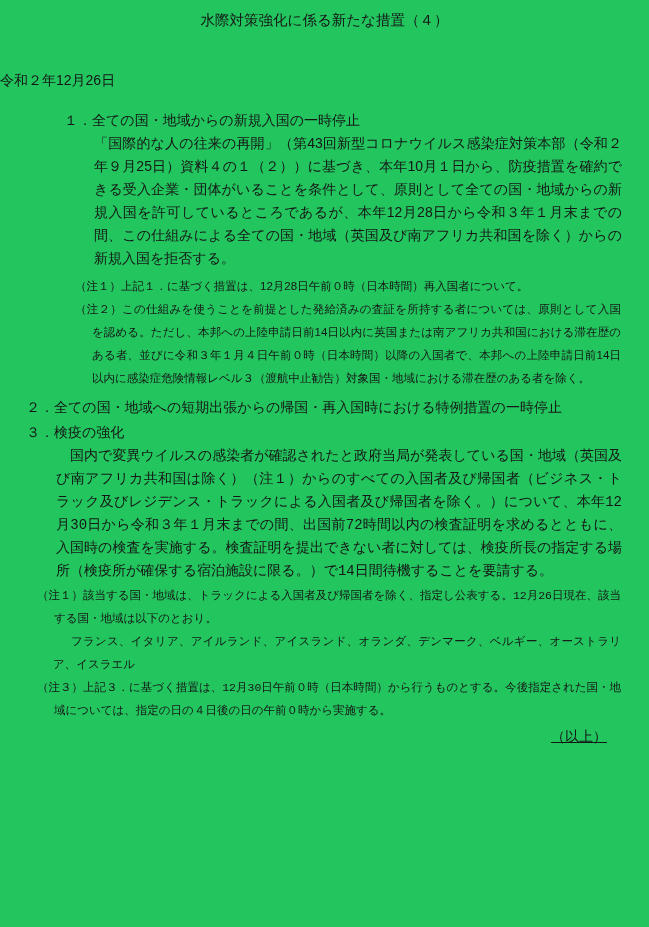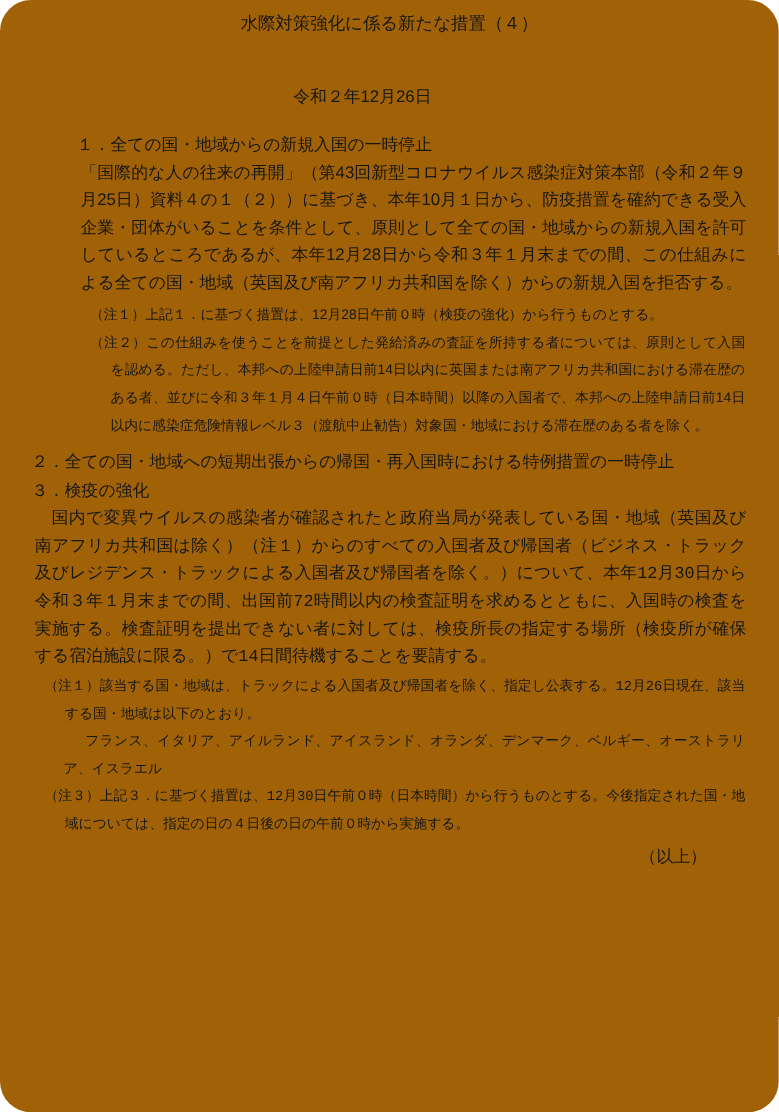--- a/index.html
+++ b/index.html
@@ -14,40 +14,39 @@
     font-family: "Liberation Sans", sans-serif;
     font-size: 14px;
     line-height: 23px;
     overflow: hidden;
   }
   .page {
     box-sizing: border-box;
     width: 649px;
     height: 927px;
     padding-top: 9px;
-    background: #a16207;
-    border-radius: 26px;
+    background: #22c55e;
   }
   .doc-title {
     text-align: center;
     font-size: 14.5px;
   }
   .doc-date {
     margin-top: 37px;
-    text-align: center;
+    text-align: left;
     padding-right: 45px;
   }
   .sec1 { margin-top: 17px; padding-left: 38px; }
   .sec2 { margin-top: 6px; }
   .sec3 { margin-top: 3px; font-family: Liberation Mono, monospace; }
   .sec-heading {
     margin-left: 26px;
   }
   .body-para {
-    margin-left: 29px;
+    margin-left: 56px;
     margin-right: 27px;
     text-align: justify;
   }
   .indent-first {
     text-indent: 14px;
   }
   .notes {
     margin-top: 5px;
     margin-bottom: 1px;
     font-size: 11.5px;
@@ -64,37 +63,38 @@
   .note-countries {
     margin-left: 37px;
     margin-right: 28px;
     padding-left: 16px;
     text-indent: 18px;
     text-align: justify;
   }
   .doc-footer {
     margin-top: 3px;
     text-align: right;
-    padding-right: 60px;
+    padding-right: 42px;
+    text-decoration: underline;
   }
 </style>
 </head>
 <body>
 
 <div class="page">
 
   <div class="doc-title">水際対策強化に係る新たな措置（４）</div>
 
   <div class="doc-date">令和２年12月26日</div>
 
   <div class="sec sec1">
     <div class="sec-heading">１．全ての国・地域からの新規入国の一時停止</div>
     <div class="body-para">「国際的な人の往来の再開」（第43回新型コロナウイルス感染症対策本部（令和２年９月25日）資料４の１（２））に基づき、本年10月１日から、防疫措置を確約できる受入企業・団体がいることを条件として、原則として全ての国・地域からの新規入国を許可しているところであるが、本年12月28日から令和３年１月末までの間、この仕組みによる全ての国・地域（英国及び南アフリカ共和国を除く）からの新規入国を拒否する。</div>
     <div class="notes">
-      <div class="note">（注１）上記１．に基づく措置は、12月28日午前０時（検疫の強化）から行うものとする。</div>
+      <div class="note">（注１）上記１．に基づく措置は、12月28日午前０時（日本時間）再入国者について。</div>
       <div class="note">（注２）この仕組みを使うことを前提とした発給済みの査証を所持する者については、原則として入国を認める。ただし、本邦への上陸申請日前14日以内に英国または南アフリカ共和国における滞在歴のある者、並びに令和３年１月４日午前０時（日本時間）以降の入国者で、本邦への上陸申請日前14日以内に感染症危険情報レベル３（渡航中止勧告）対象国・地域における滞在歴のある者を除く。</div>
     </div>
   </div>
 
   <div class="sec sec2">
     <div class="sec-heading">２．全ての国・地域への短期出張からの帰国・再入国時における特例措置の一時停止</div>
   </div>
 
   <div class="sec sec3">
     <div class="sec-heading">３．検疫の強化</div>

